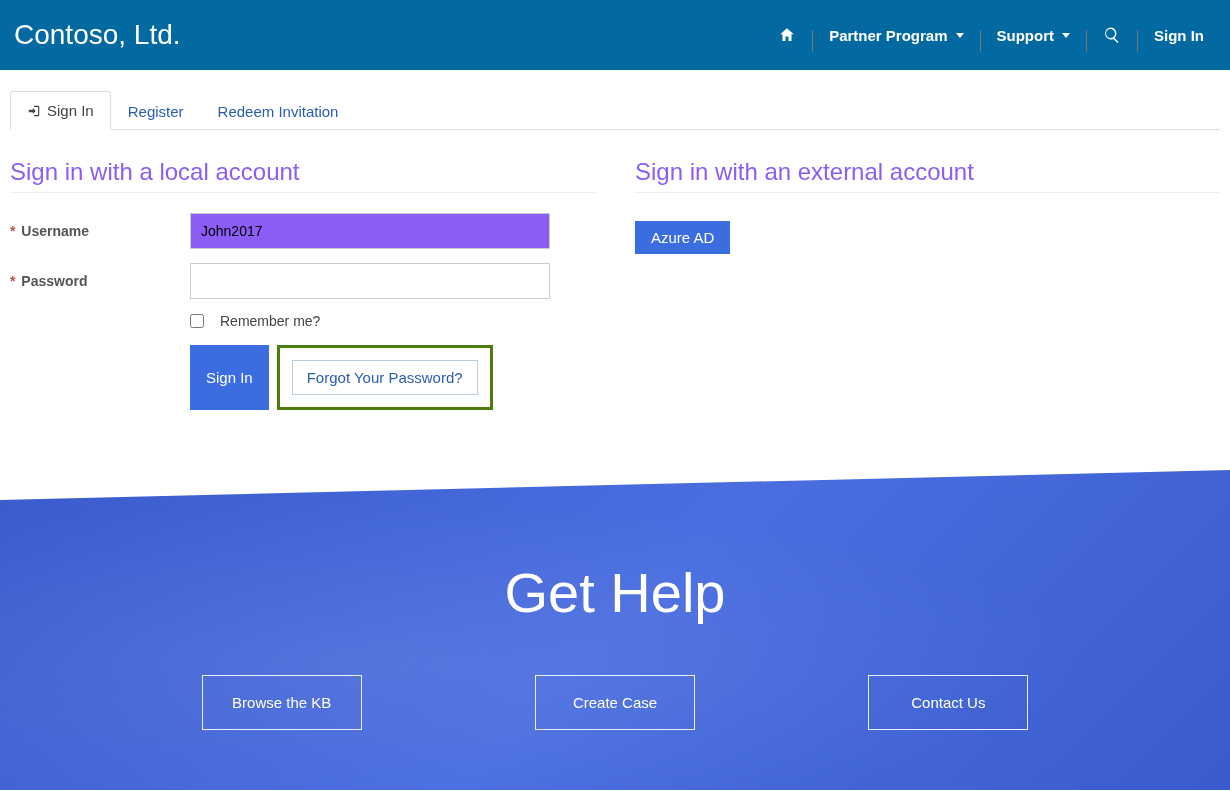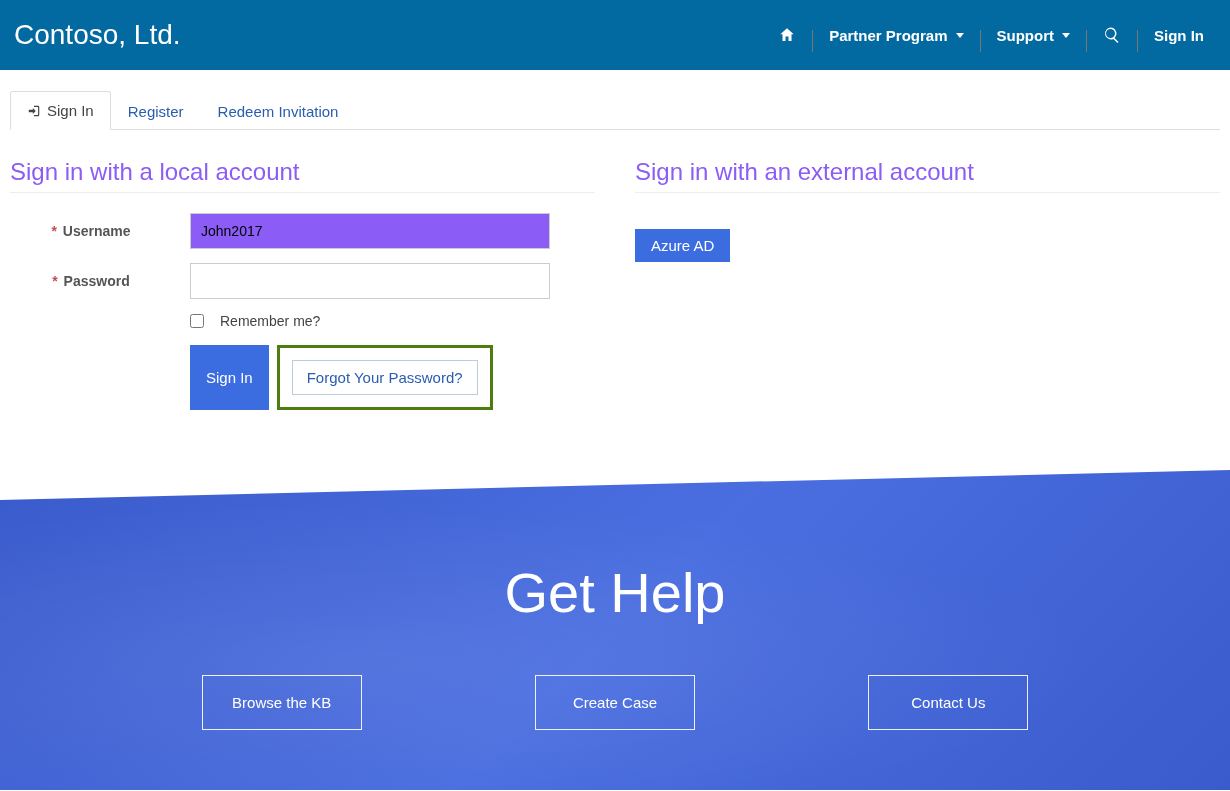--- a/index.html
+++ b/index.html
@@ -96,21 +96,21 @@
       margin-bottom: 20px;
     }
 
     .form-row {
       display: flex;
       align-items: center;
       margin-bottom: 14px;
     }
     .form-label {
       width: 180px;
-      text-align: center;
+      text-align: left;
       padding-right: 18px;
       font-size: 14px;
       font-weight: 600;
       color: #555;
     }
     .req { color: #c0504d; margin-right: 2px; }
     .form-input {
       flex: 1;
       max-width: 360px;
       height: 36px;
@@ -139,21 +139,21 @@
       border: 1px solid #bcd;
       padding: 8px 14px;
       font-size: 15px;
       cursor: pointer;
     }
     .highlight-box {
       border: 3px solid #4d7c0f;
       padding: 12px;
     }
 
-    .col-right .btn { margin-top: 16px; }
+    .col-right .btn { margin-top: 8px; }
 
     
     .hero {
       position: relative;
       background: linear-gradient(135deg, #3a5bcc 0%, #4a6ee0 50%, #3a5bcc 100%);
       color: #fff;
       padding: 90px 20px 60px 20px;
       text-align: center;
       clip-path: polygon(0 30px, 100% 0, 100% 100%, 0 100%);
       overflow: hidden;

